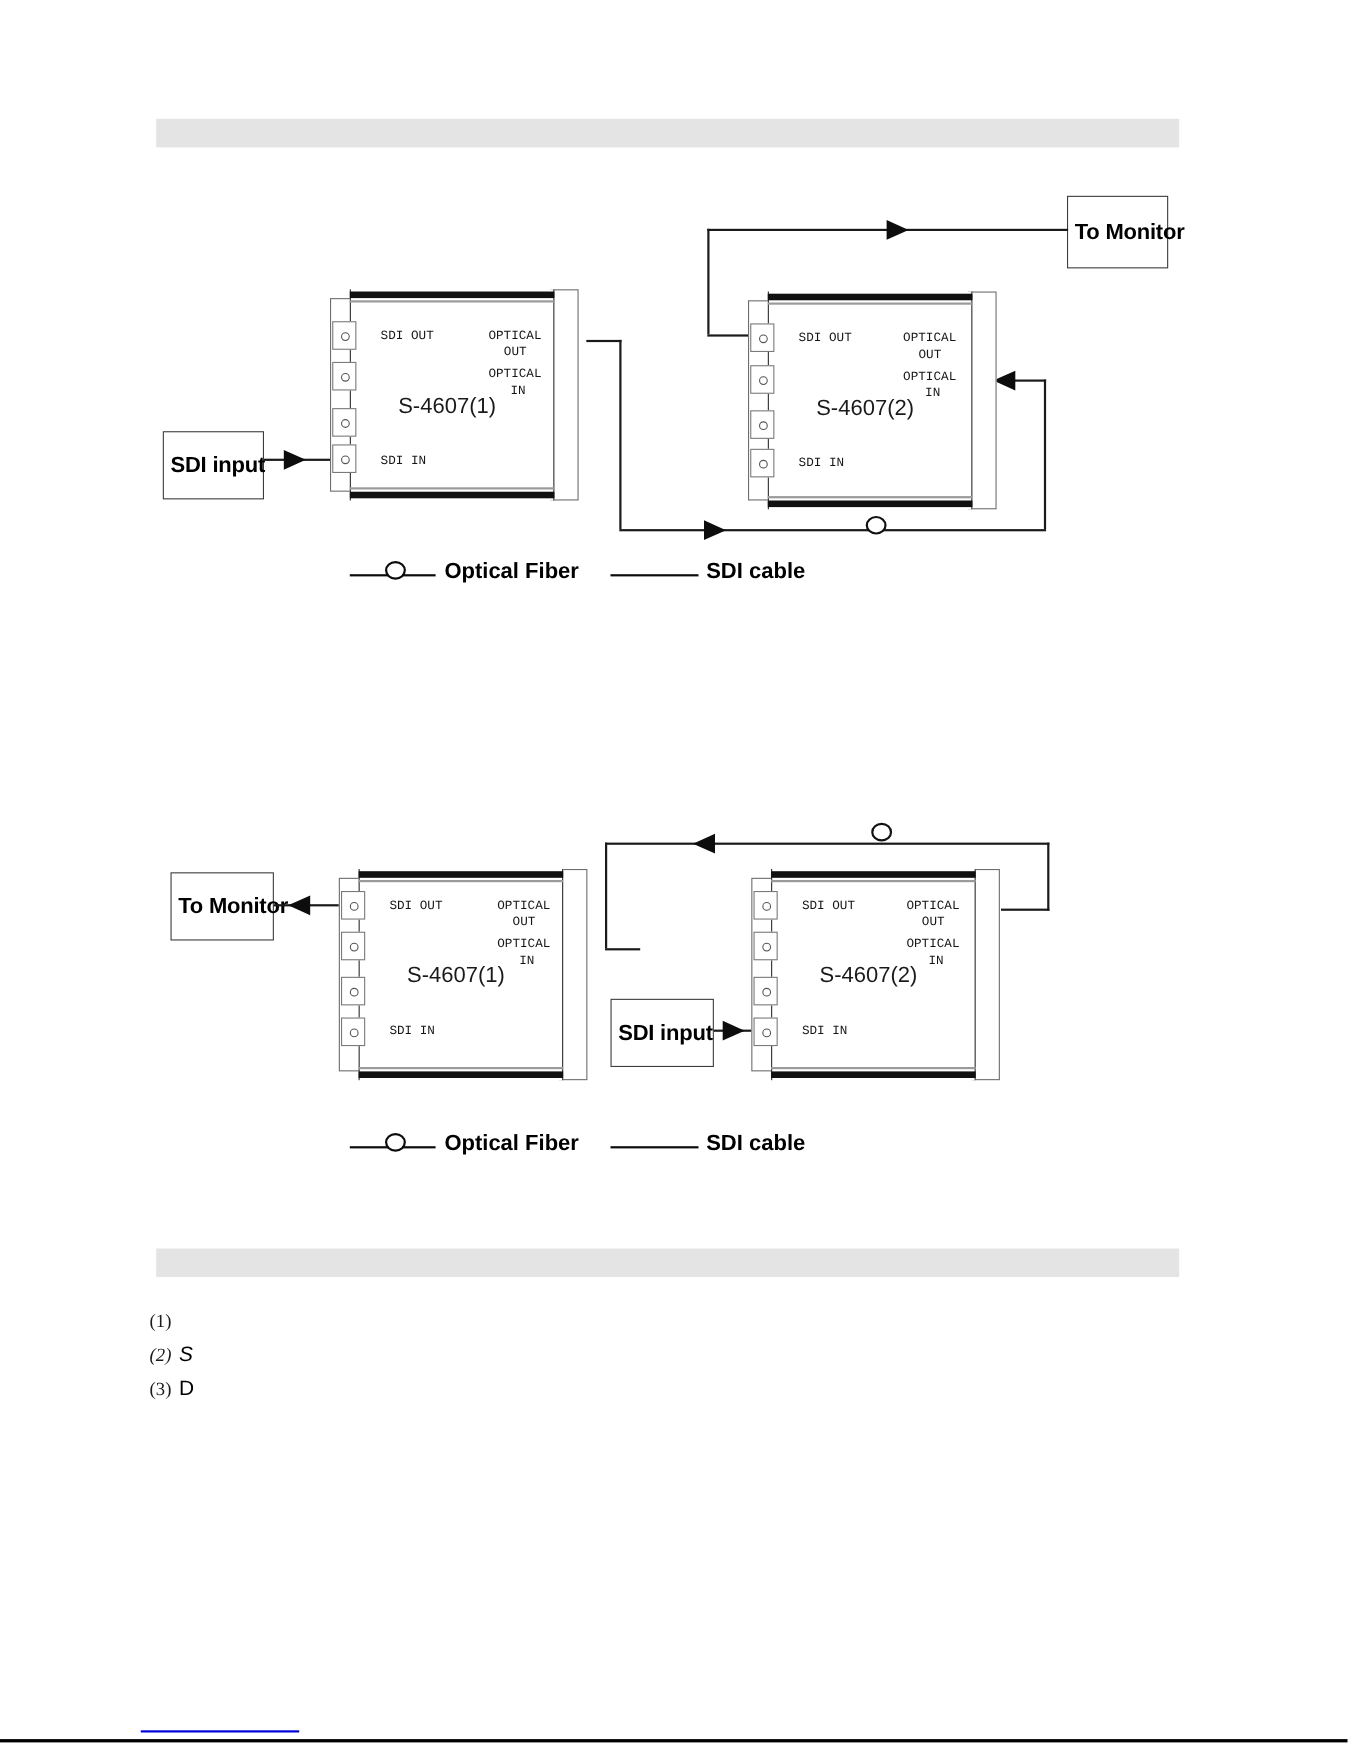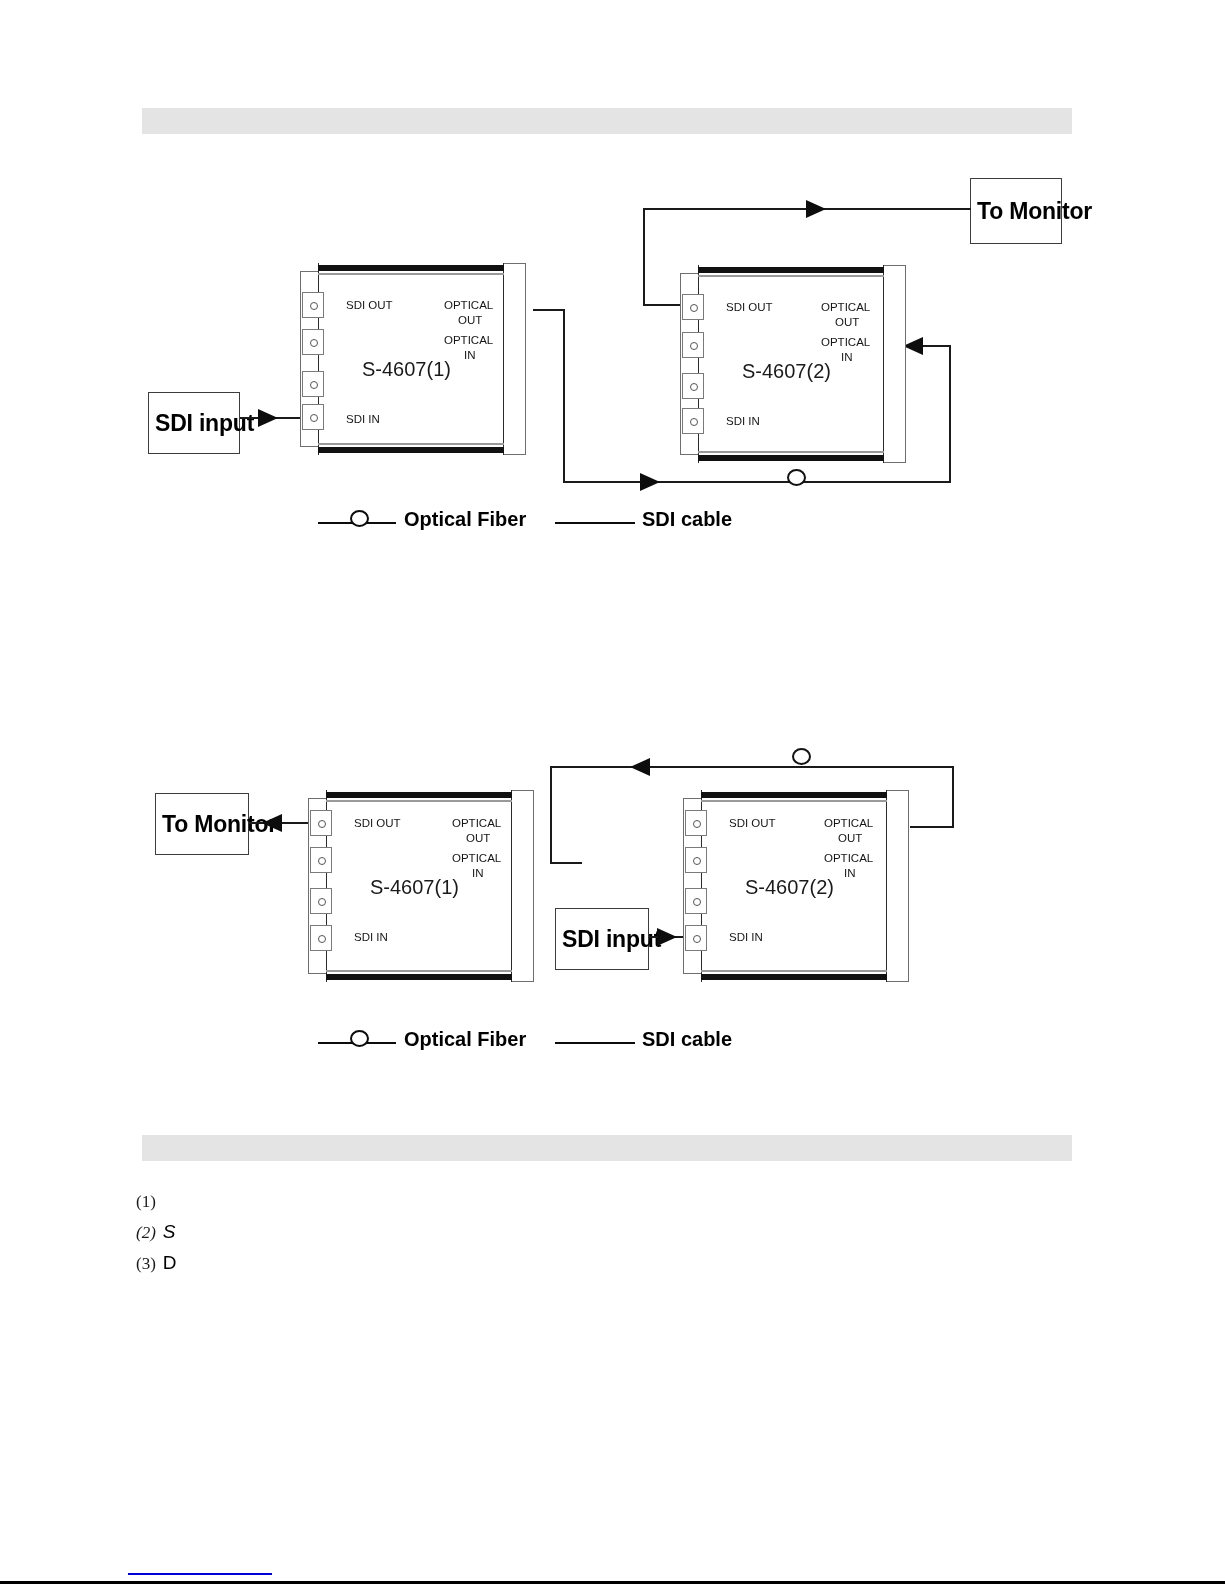--- a/index.html
+++ b/index.html
@@ -34,21 +34,21 @@
   .plainbox {
     position: absolute;
     border: 1.5px solid #3c3c3c;
     background: #ffffff;
     box-sizing: border-box;
     display: flex;
     align-items: center;
     justify-content: flex-start;
   }
   .plainbox .lbl {
-    font-size: 23px;
+    font-size: 20px;
     font-weight: bold;
     color: #000;
     letter-spacing: -0.2px;
     white-space: nowrap;
     padding-left: 6px;
     font-family: "Liberation Sans", sans-serif;
   }
 
   
   .device { position: absolute; }
@@ -130,21 +130,21 @@
     border: 1.2px solid #555;
     border-radius: 50%;
     background: #fff;
   }
   
   .ftext {
     position: absolute;
     font-size: 11.5px;
     color: #151515;
     white-space: nowrap;
-    font-family: Liberation Sans, sans-serif;
+    font-family: Liberation Mono, monospace;
   }
   .model {
     position: absolute;
     font-size: 20px;
     color: #1a1a1a;
     white-space: nowrap;
     font-family: "Liberation Sans", sans-serif;
   }
 
   

